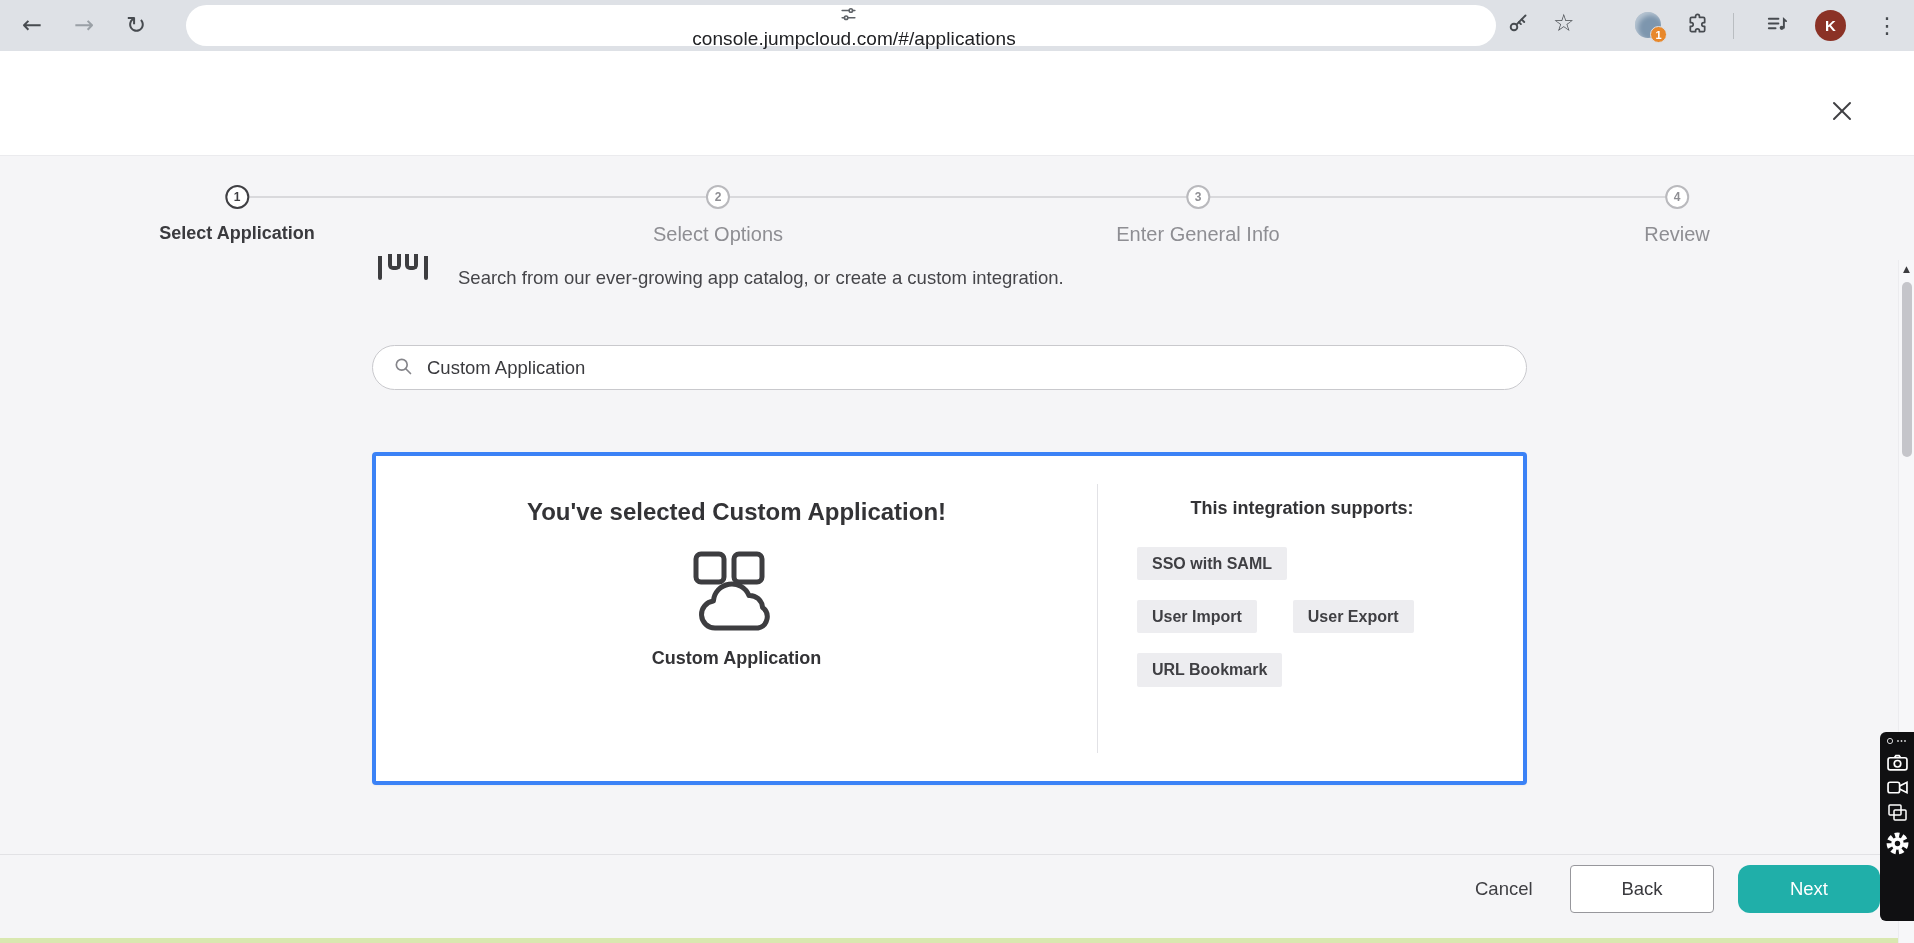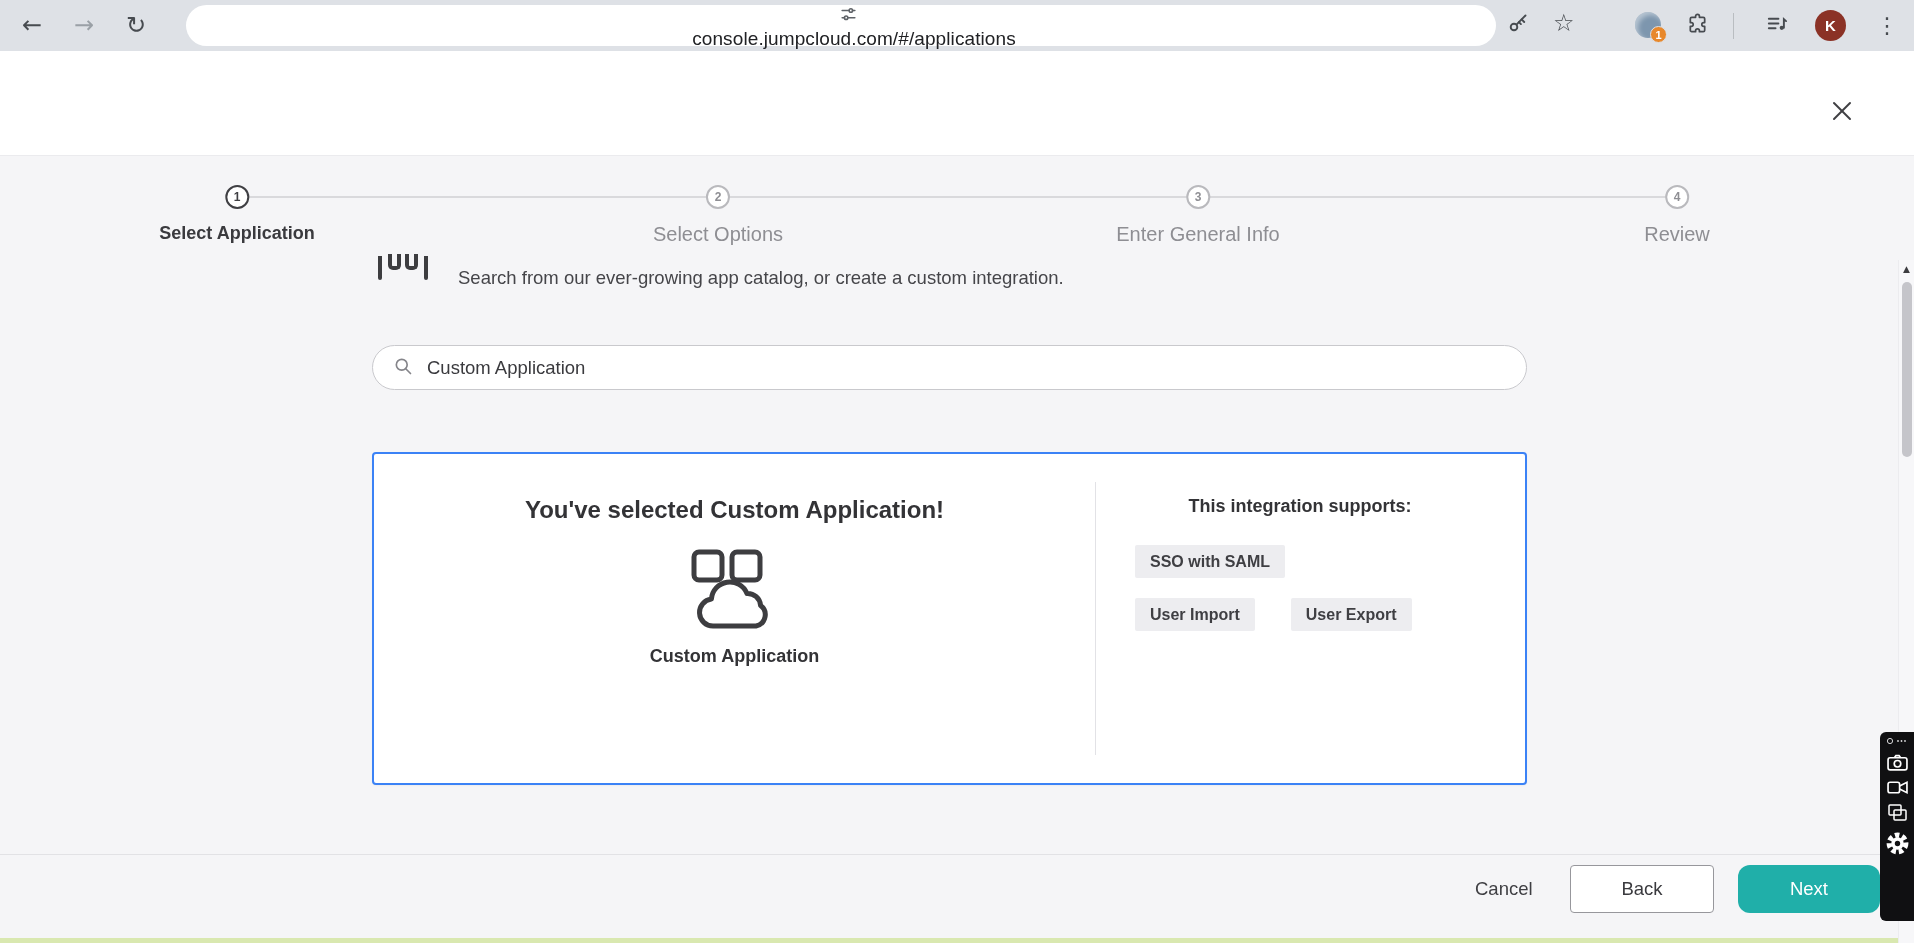--- a/index.html
+++ b/index.html
@@ -54,21 +54,21 @@
   .intro-text { position:absolute; left:458px; top:267px; font-size:18.5px; color:#454549; }
 
   
   .search-pill { position:absolute; left:372px; top:345px; width:1155px; height:45px; background:#fff;
     border:1px solid #c9c9cd; border-radius:23px; display:flex; align-items:center; padding-left:20px; }
   .search-pill input { border:none; outline:none; font-size:18.5px; color:#3a3a3e; margin-left:14px;
     width:1000px; font-family:"Liberation Sans", sans-serif; background:transparent; }
 
   
   .card { position:absolute; left:372px; top:452px; width:1155px; height:333px; background:#fff;
-    border:2px solid #3b82f6; border-radius:4px; box-shadow:0 1px 2px rgba(0,0,0,.04); }
+    border:4px solid #3b82f6; border-radius:4px; box-shadow:0 1px 2px rgba(0,0,0,.04); }
   .card-left { position:absolute; left:0; top:0; width:721px; height:100%; text-align:center; padding-top:42px; }
   .card-heading { font-size:24px; font-weight:bold; color:#333336; }
   .app-icon-wrap { margin-top:20px; height:92px; display:flex; align-items:center; justify-content:center; }
   .app-label { margin-top:10px; font-size:18px; font-weight:bold; color:#333336; }
   .v-divider { position:absolute; left:721px; top:28px; bottom:28px; width:1px; background:#e2e2e6; }
   .card-right { position:absolute; left:761px; top:42px; }
   .supports-title { font-size:18px; font-weight:bold; color:#333336; margin-bottom:28px;text-align:right; }
   .badge-row { display:flex; gap:36px; margin-bottom:20px; }
   .badge { background:#ededf0; color:#3f3f43; font-size:16px; font-weight:bold;
     padding:7px 15px; border-radius:2px; line-height:1.2; white-space:nowrap; }
@@ -240,20 +240,23 @@
 
   <div class="card-right">
     <div class="supports-title">This integration supports:</div>
     <div class="badge-row">
       <span class="badge">SSO with SAML</span>
     </div>
     <div class="badge-row">
       <span class="badge">User Import</span>
       <span class="badge">User Export</span>
     </div>
+    <div class="badge-row">
+      <span class="badge">URL Bookmark</span>
+    </div>
   </div>
 </div>
 
 <div class="footer-line"></div>
 <button class="cancel-btn">Cancel</button>
 <button class="back-btn">Back</button>
 <button class="next-btn">Next</button>
 
 <div class="scrollbar">
   <div class="scroll-arrow">▲</div>

